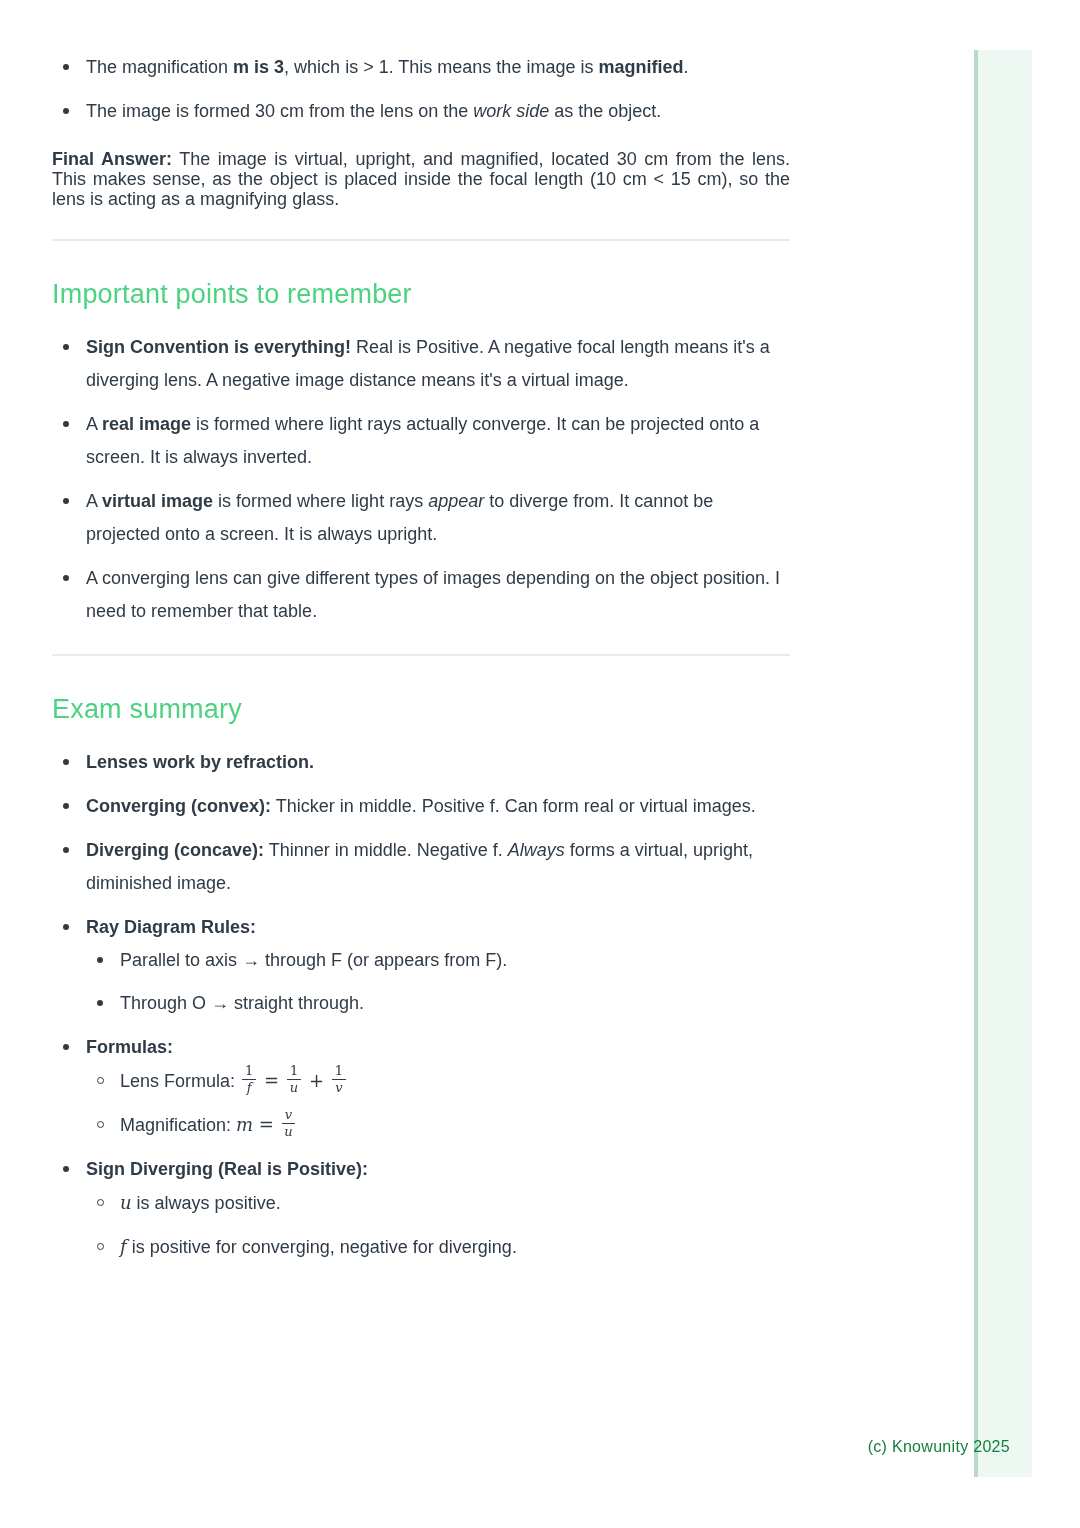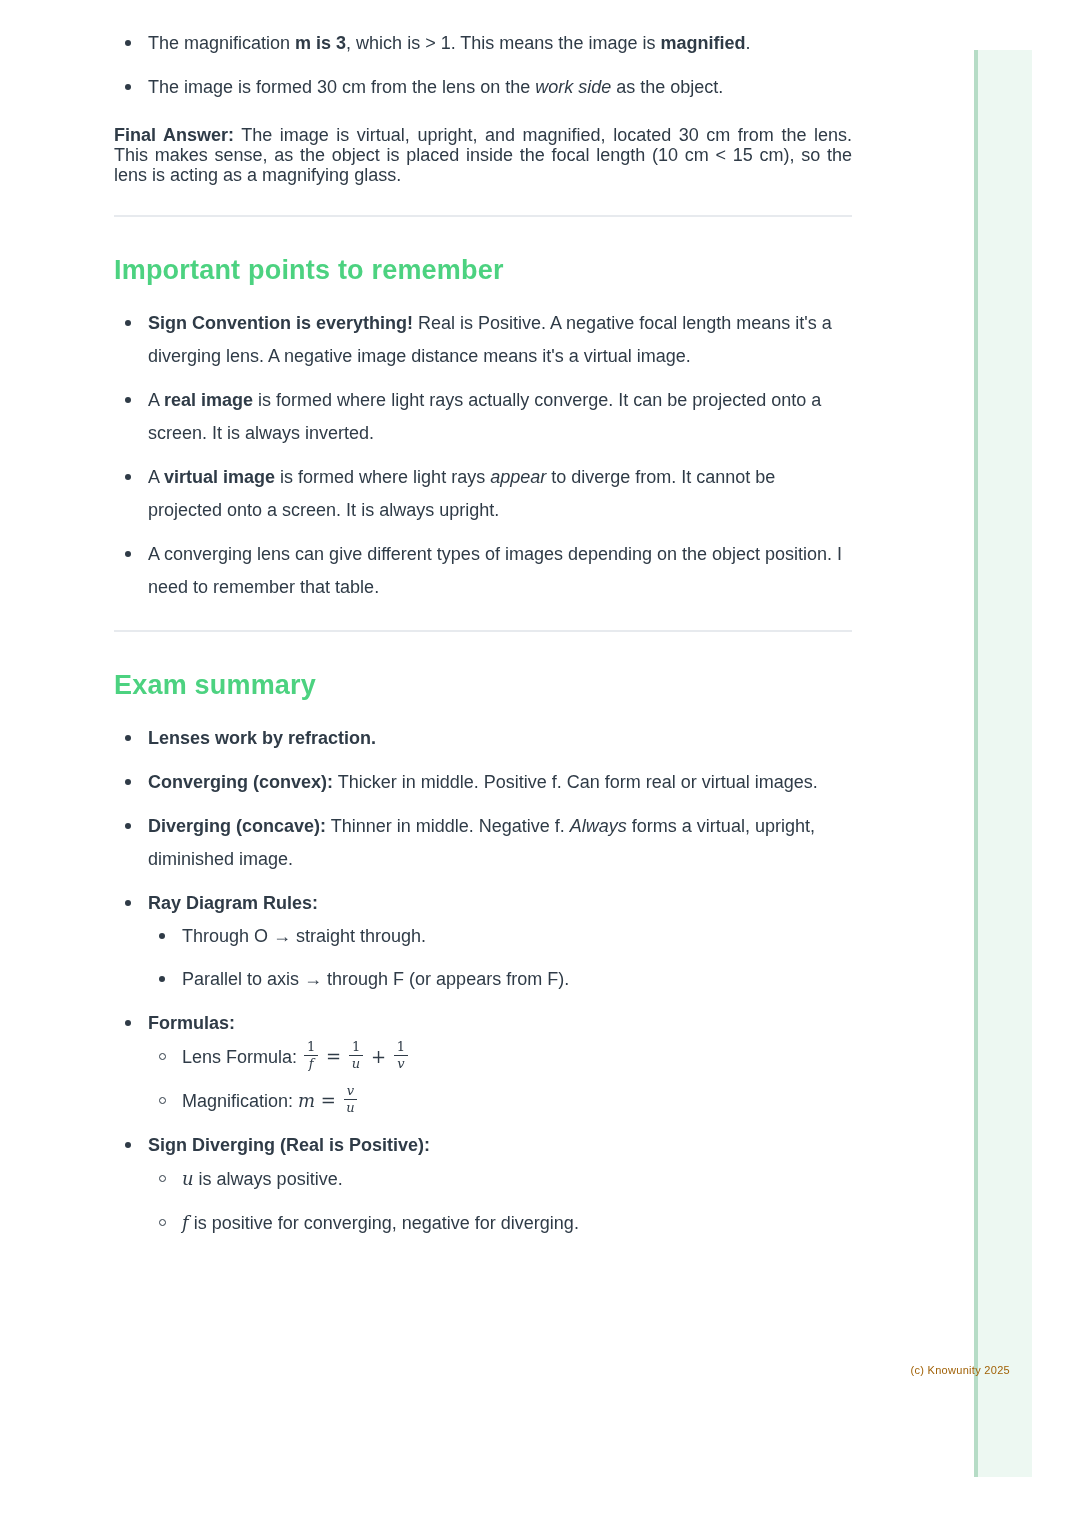--- a/index.html
+++ b/index.html
@@ -14,31 +14,31 @@
   .green-strip {
     position:absolute;
     left:974px; top:50px;
     width:58px; height:1427px;
     background:#edf8f2;
     border-left:4px solid #b6dcc6;
     z-index:1;
   }
   .copyright {
     position:absolute;
-    top:1364px; right:70px;
-    font-size:11px;
-    color:#a16207;
+    top:1438px; right:70px;
+    font-size:16px;
+    color:#15803d;
     z-index:2;
     letter-spacing:0.3px;
   }
   .content {
     position:relative;
-    margin-left:114px;
+    margin-left:52px;
     width:738px;
-    padding-top:27px;
+    padding-top:51px;
     z-index:0;
     font-size:18px;
   }
   
   .list { display:block; }
   .li { margin-top:11px; }
   .li:first-child { margin-top:0; }
   .li-row { display:flex; align-items:flex-start; }
   .marker-box { flex:0 0 34px; padding-left:11px; }
   .dot { display:block; margin-top:13px; width:6px; height:6px; border-radius:50%; }
@@ -58,21 +58,21 @@
   hr.divider {
     border:none;
     border-top:2px solid #e7eaee;
     margin-top:30px;
   }
   hr.divider.second { margin-top:26px; }
   h2.section-heading {
     margin-top:36px;
     font-size:27px;
     line-height:34px;
-    font-weight:700;
+    font-weight:400;
     color:#4cd280;
     letter-spacing:0.2px;
   }
   h2 + .list { margin-top:20px; }
   
   .s-b { font-weight:700; }
   .s-i { font-style:italic; }
   .s-m  { font-family:"DejaVu Serif", serif; }
   .s-mi { font-family:"DejaVu Serif", serif; font-style:italic; }
   
@@ -197,29 +197,29 @@
               <span class="dot"></span>
             </span>
             <div class="li-text"><span class="s-b">Ray Diagram Rules:</span></div>
           </div>
           <div class="sublist">
             <div class="li">
               <div class="li-row">
                 <span class="marker-box marker-disc">
                   <span class="dot"></span>
                 </span>
+                <div class="li-text"><span>Parallel to axis → through F (or appears from F).</span></div>
+              </div>
+            </div>
+            <div class="li">
+              <div class="li-row">
+                <span class="marker-box marker-disc">
+                  <span class="dot"></span>
+                </span>
                 <div class="li-text"><span>Through O → straight through.</span></div>
-              </div>
-            </div>
-            <div class="li">
-              <div class="li-row">
-                <span class="marker-box marker-disc">
-                  <span class="dot"></span>
-                </span>
-                <div class="li-text"><span>Parallel to axis → through F (or appears from F).</span></div>
               </div>
             </div>
           </div>
         </div>
         <div class="li">
           <div class="li-row">
             <span class="marker-box marker-disc">
               <span class="dot"></span>
             </span>
             <div class="li-text"><span class="s-b">Formulas:</span></div>

